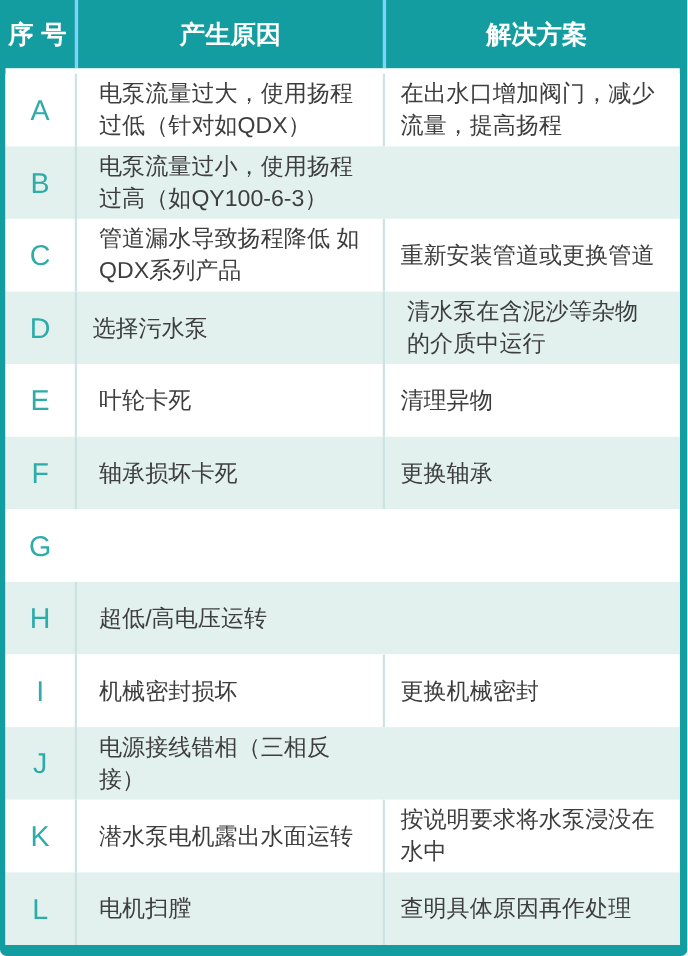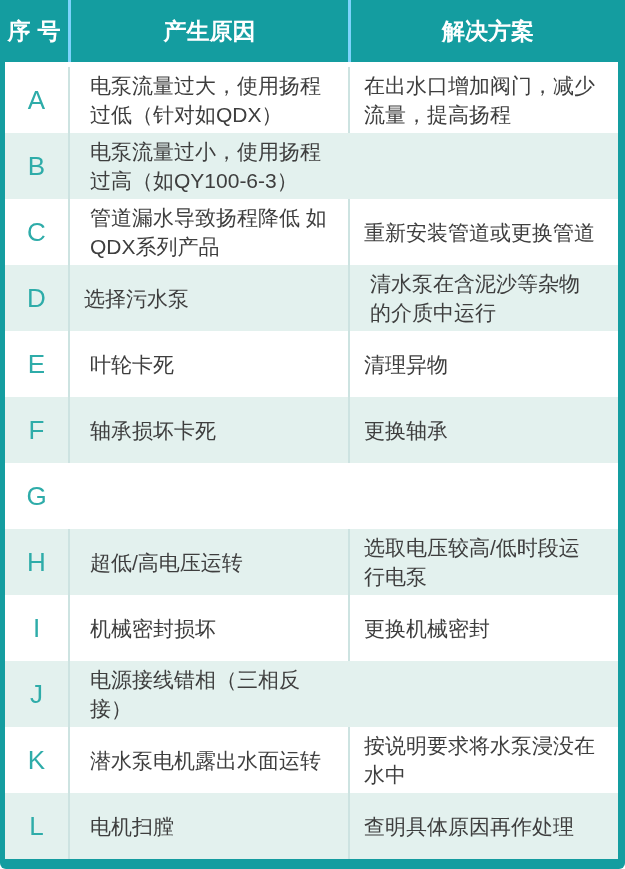--- a/index.html
+++ b/index.html
@@ -97,21 +97,20 @@
       <div class="cell solution">更换轴承</div>
     </div>
 
     <div class="row">
       <div class="cell id">G</div>
     </div>
 
     <div class="row even">
       <div class="cell id">H</div>
       <div class="cell cause">超低/高电压运转</div>
-      <div class="cell solution">选取电压较高/低时段运行电泵</div>
     </div>
 
     <div class="row">
       <div class="cell id">I</div>
       <div class="cell cause">机械密封损坏</div>
       <div class="cell solution">更换机械密封</div>
     </div>
 
     <div class="row even">
       <div class="cell id">J</div>

